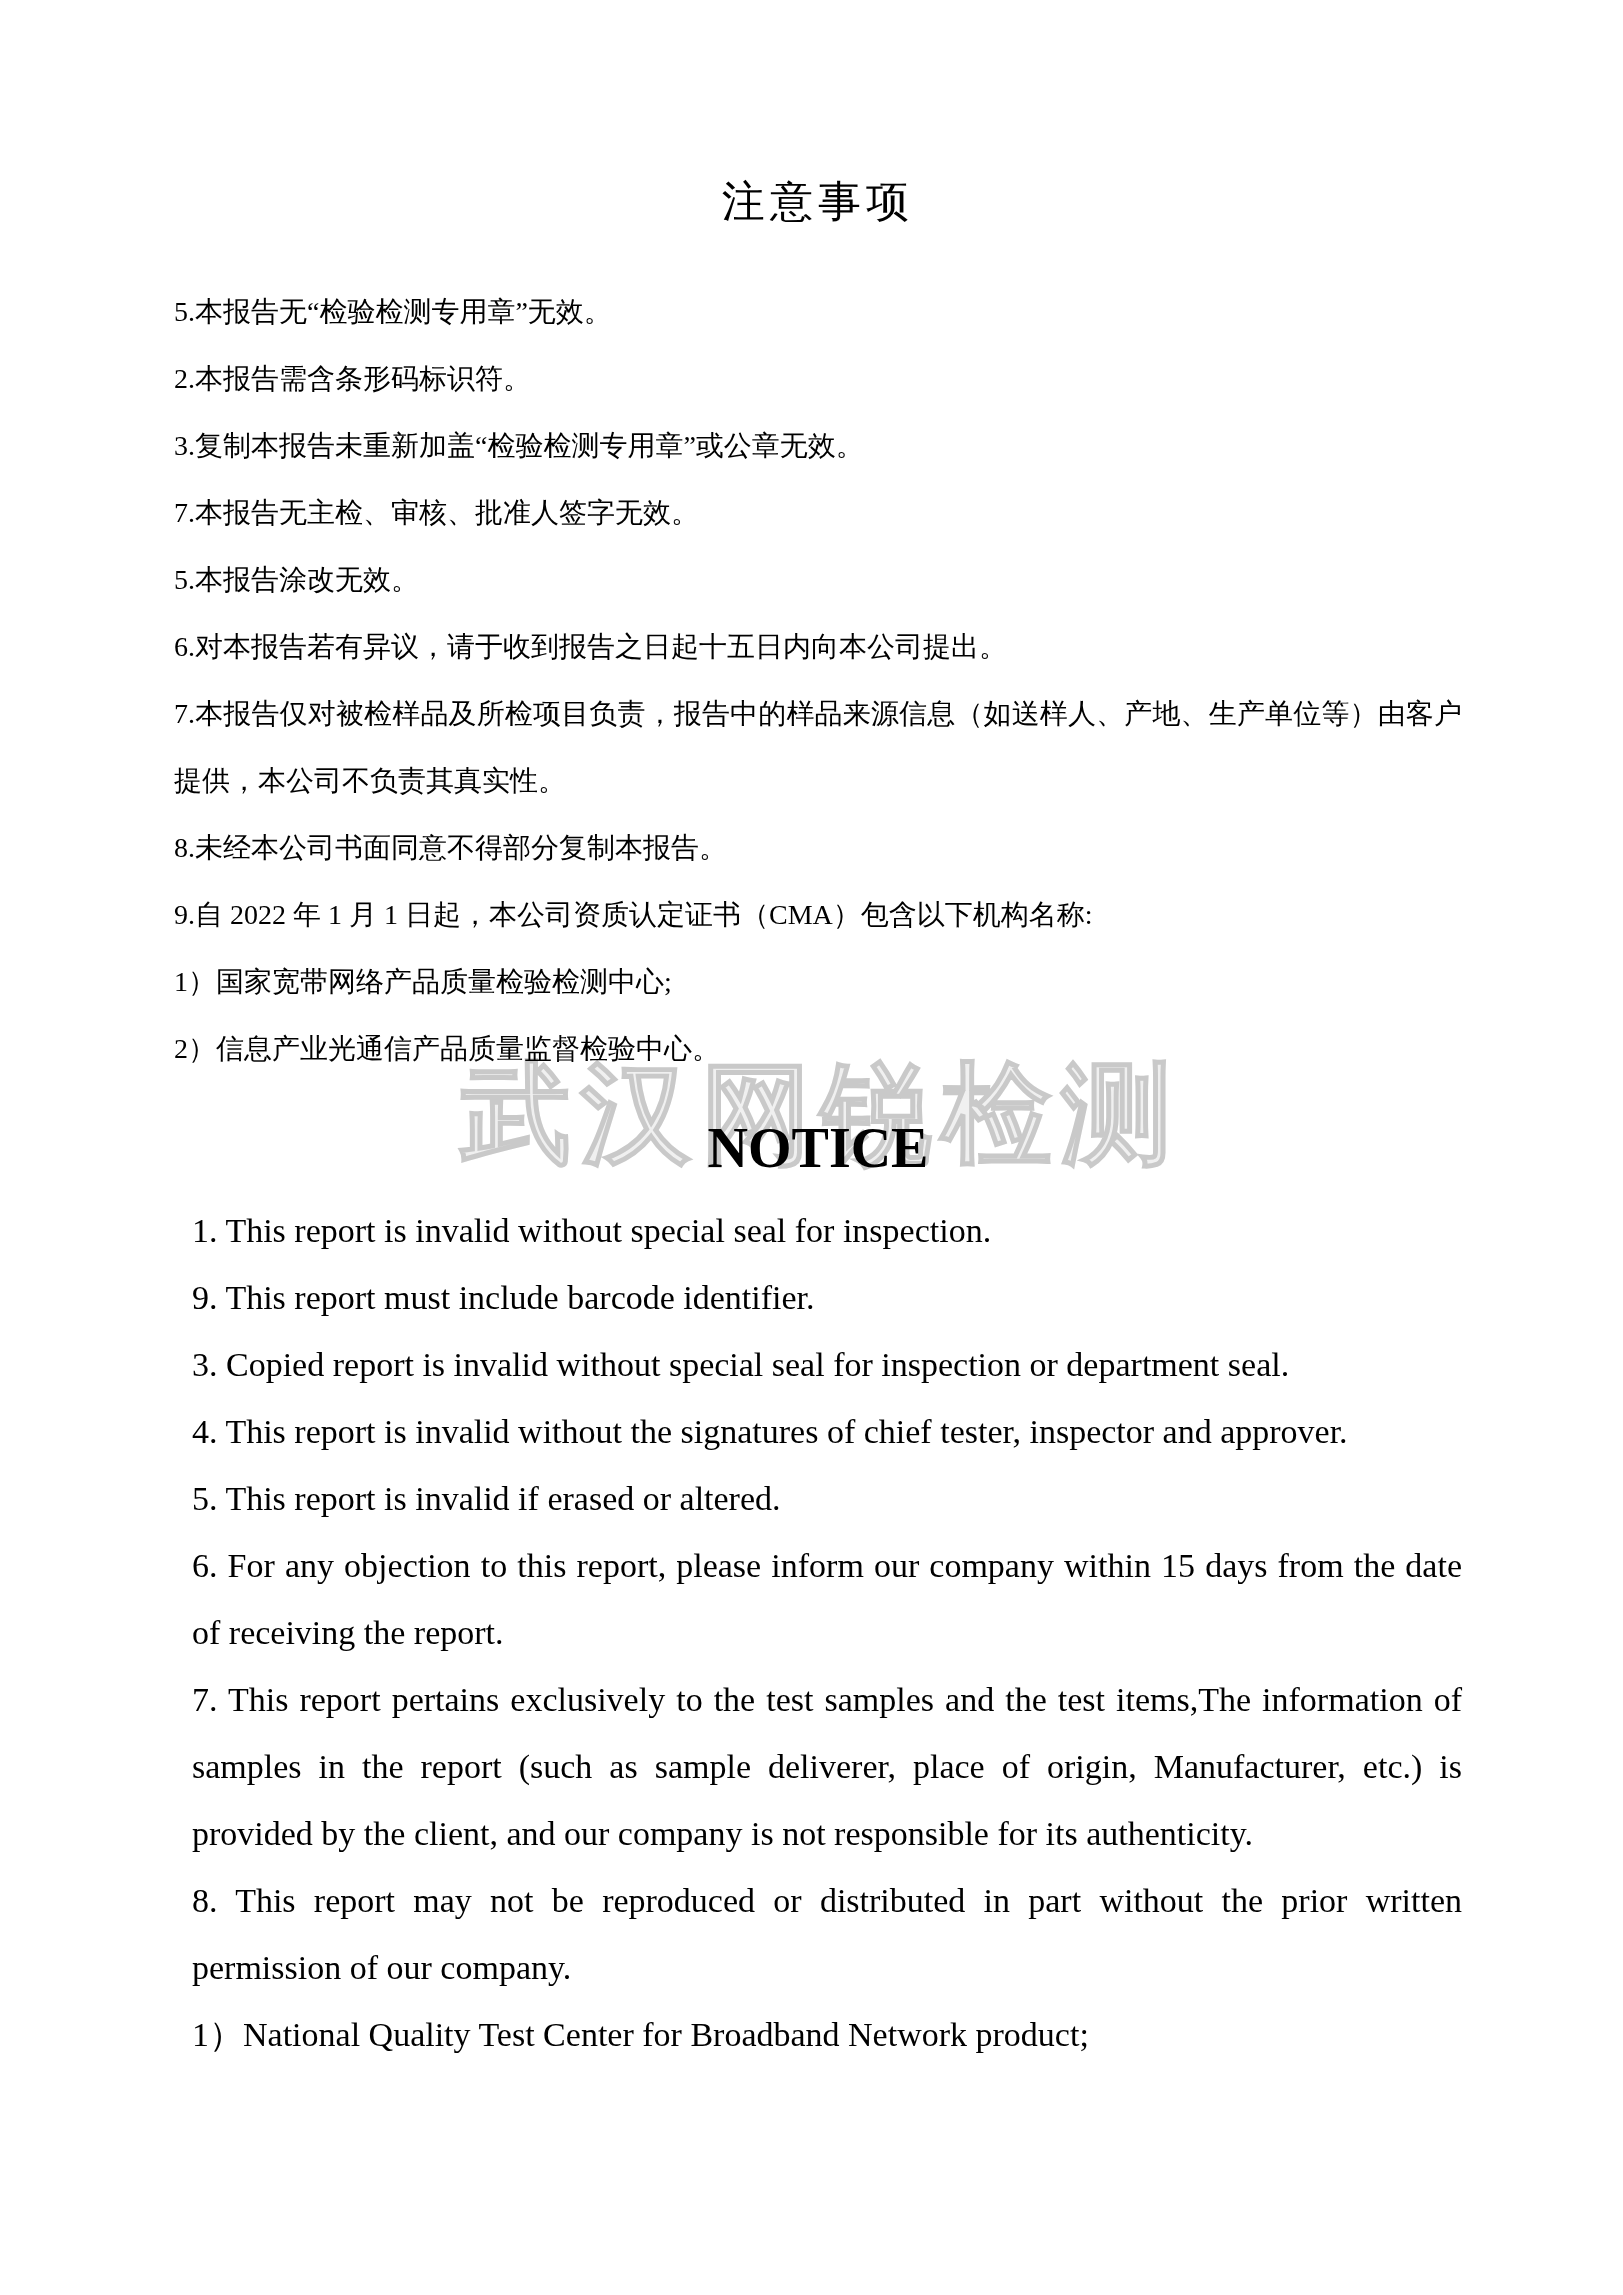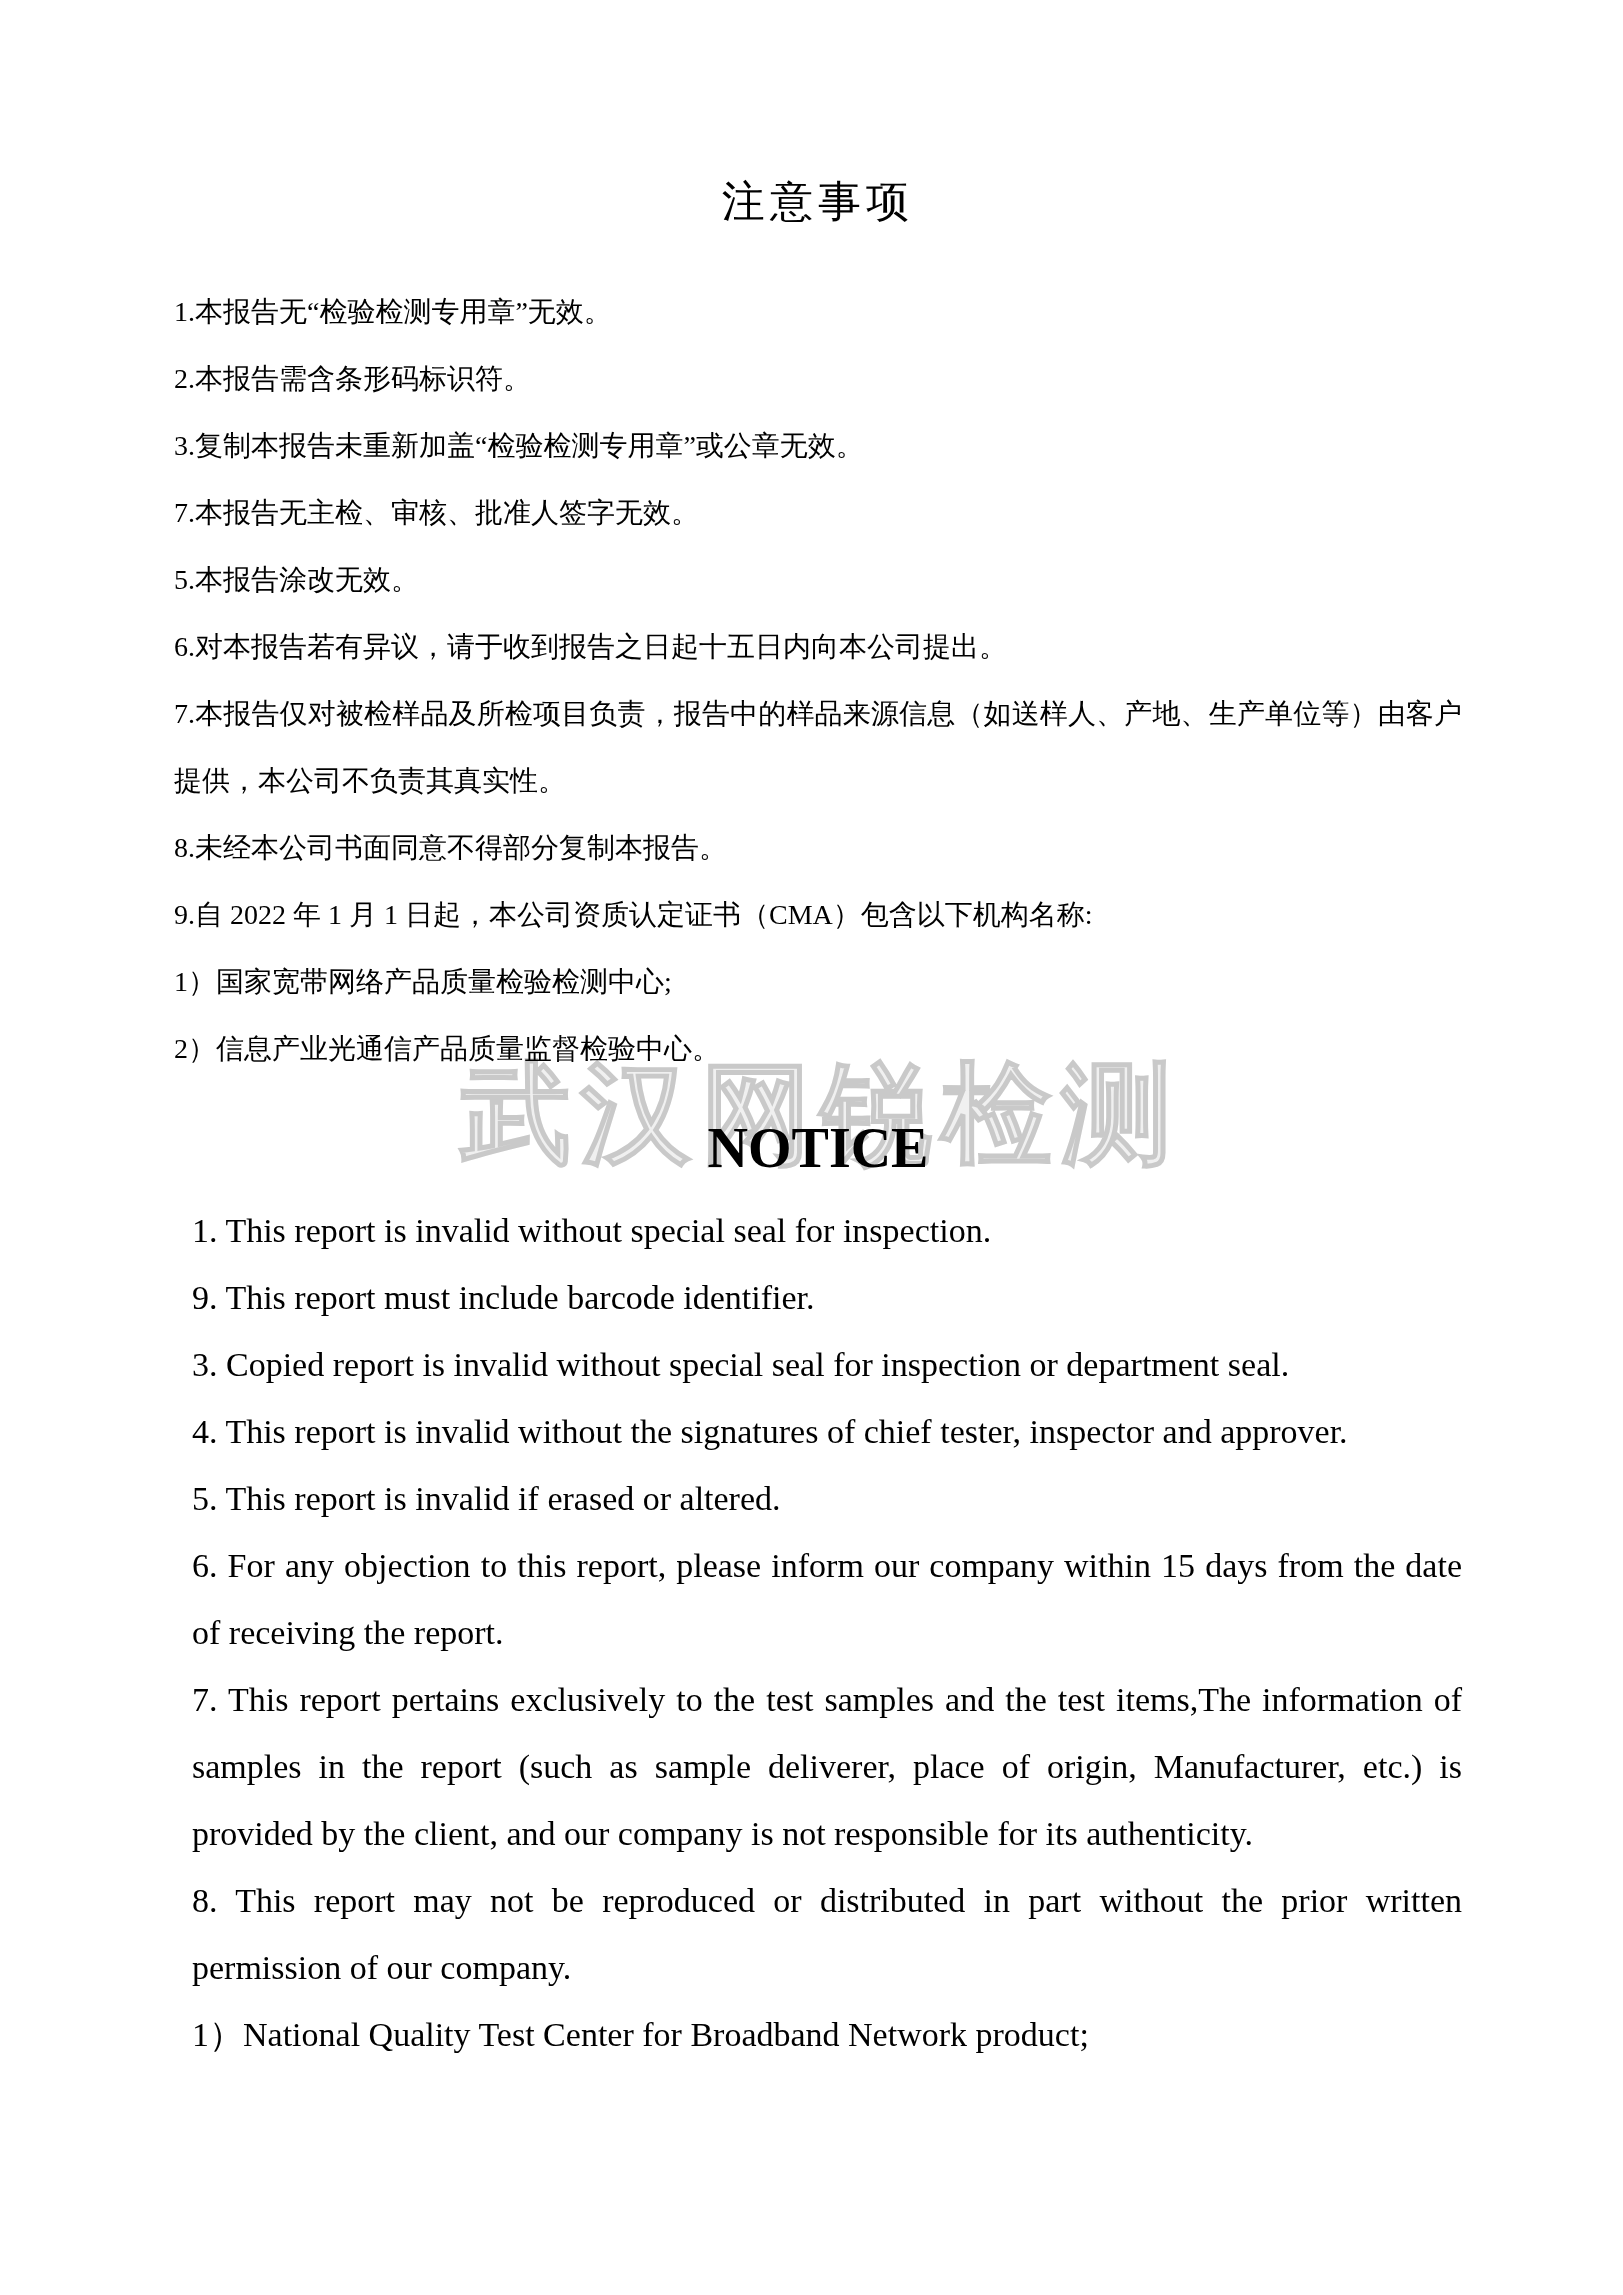--- a/index.html
+++ b/index.html
@@ -76,21 +76,21 @@
 
 <div class="page">
 
   <div class="watermark">武汉网锐检测</div>
 
   <div class="content">
 
     <h1 class="title-zh">注意事项</h1>
 
     <div class="list list-zh">
-        <p>1.本报告无“检验检测专用章”无效。</p>
+        <p>5.本报告无“检验检测专用章”无效。</p>
         <p>2.本报告需含条形码标识符。</p>
         <p>3.复制本报告未重新加盖“检验检测专用章”或公章无效。</p>
         <p>7.本报告无主检、审核、批准人签字无效。</p>
         <p>5.本报告涂改无效。</p>
         <p>6.对本报告若有异议，请于收到报告之日起十五日内向本公司提出。</p>
         <p>7.本报告仅对被检样品及所检项目负责，报告中的样品来源信息（如送样人、产地、生产单位等）由客户提供，本公司不负责其真实性。</p>
         <p>8.未经本公司书面同意不得部分复制本报告。</p>
         <p>9.自 2022 年 1 月 1 日起，本公司资质认定证书（CMA）包含以下机构名称:</p>
         <p>1）国家宽带网络产品质量检验检测中心;</p>
         <p>2）信息产业光通信产品质量监督检验中心。</p>

